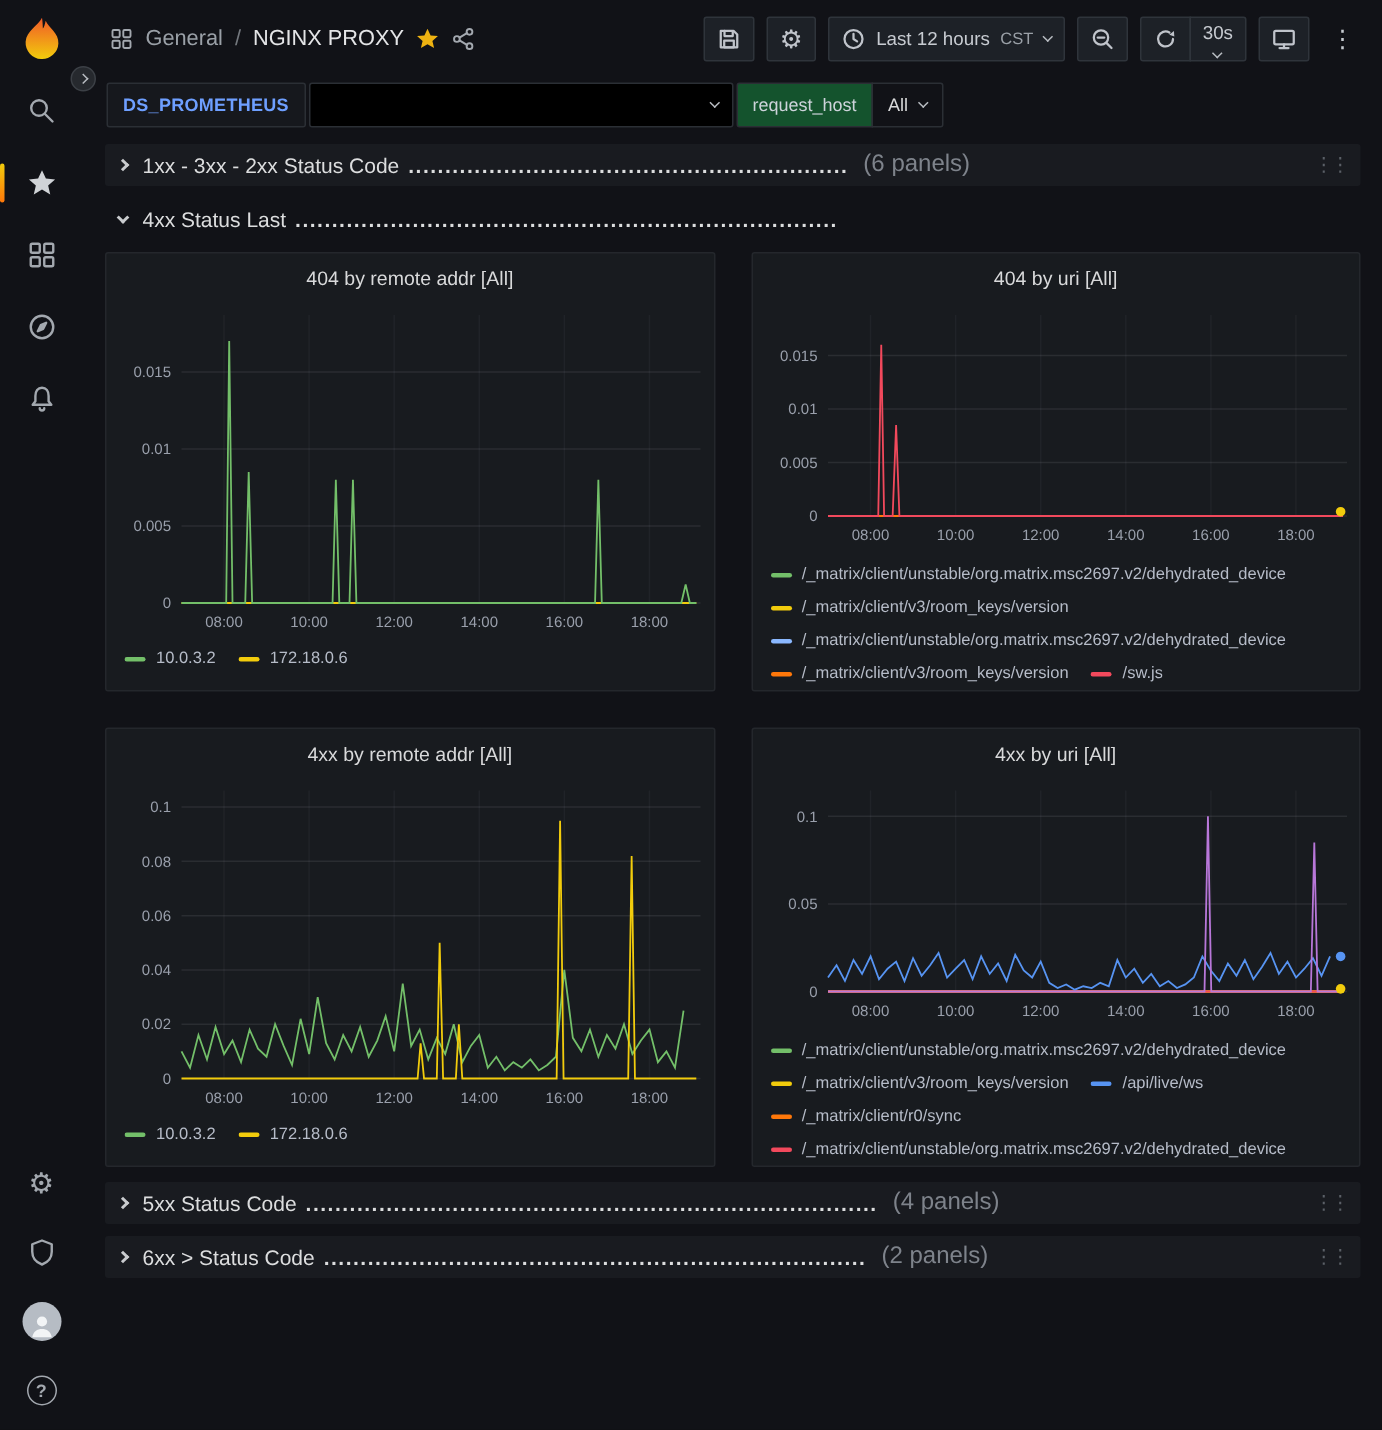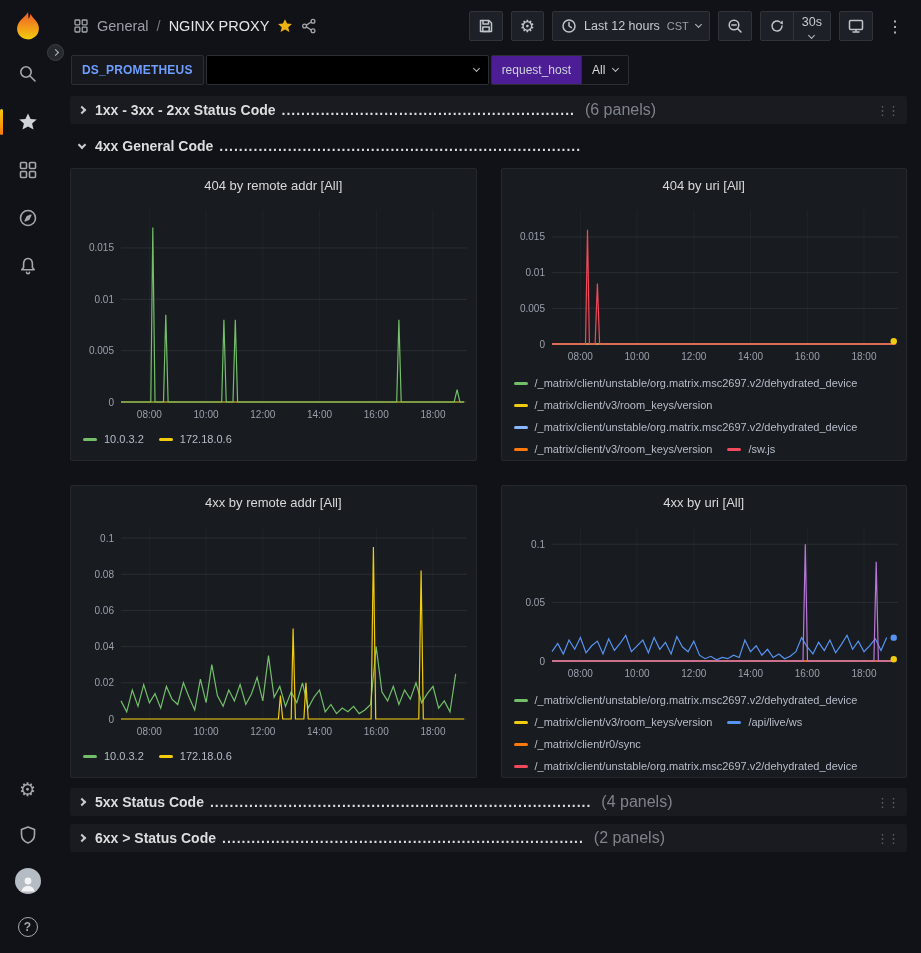--- a/index.html
+++ b/index.html
@@ -50,31 +50,31 @@
   .kebab { background:none; border:none; color:#c7cbd1; font-size:16px; cursor:pointer; padding:0 6px; }
 
   
   .varbar { height:36px; flex:none; display:flex; align-items:center; gap:2px; padding:0 16px; }
   .vchip { height:30px; display:inline-flex; align-items:center; padding:0 10px; border:1px solid #2b2f35;
            background:#16181d; border-radius:2px; font-size:12px; cursor:pointer; }
   .vchip.ds { color:#6e9fff; font-weight:600; letter-spacing:.2px; }
   .redacted { width:283px; height:30px; background:#000; border:1px solid #2b2f35; border-radius:2px;
            display:flex; align-items:center; justify-content:flex-end; padding:0 9px; cursor:pointer; }
   .pair { display:flex; }
-  .vchip.vlabel { color:#cdd3da; background:#4c1d95; border-radius:2px 0 0 2px; }
+  .vchip.vlabel { color:#cdd3da; background:#14532d; border-radius:2px 0 0 2px; }
   .vchip.vvalue { color:#d8d9da; gap:8px; border-radius:0 2px 2px 0; margin-left:-1px; background:#111217; }
 
   
   .content { flex:1; overflow:hidden; padding-top:8px; }
   .row-head { display:flex; align-items:center; height:28px; margin:0 14px 8px 15px; padding:0 9px; cursor:pointer; }
   .row-head.collapsed { background:#191b20; border-radius:2px; }
   .rchev { display:inline-block; width:6px; height:6px; border-right:2px solid #c9cbce; border-bottom:2px solid #c9cbce; margin-right:10px; }
   .rchev.r { transform:rotate(-45deg); }
   .rchev.d { transform:rotate(45deg); margin-top:-3px; }
-  .rtitle { font-size:14px; font-weight:700; color:#dcddde; white-space:nowrap; }
+  .rtitle { font-size:14px; font-weight:400; color:#dcddde; white-space:nowrap; }
   .rdots { font-size:14px; font-weight:700; color:#dcddde; margin-left:6px; letter-spacing:1px; overflow:hidden; white-space:nowrap; }
   .rcount { font-size:16px; color:#7e838b; margin-left:10px; white-space:nowrap; }
   .rhandle { margin-left:auto; color:#5b6067; font-size:13px; letter-spacing:-2px; cursor:grab; }
 
   .grid { display:grid; grid-template-columns:1fr 1fr; gap:24px; margin:0 14px 10px 15px; }
   .panel { height:293px; background:#181b1f; border:1px solid #24272c; border-radius:2px;
            padding:5px 8px 0; display:flex; flex-direction:column; overflow:hidden; }
   .panel-title { height:24px; line-height:24px; text-align:center; font-size:13px; font-weight:500; color:#d8d9da; cursor:pointer; }
   svg.chart { display:block; margin-top:6px; flex:none; }
   .axis { fill:#9aa0ac; font-size:10px; font-family:"Liberation Sans",sans-serif; }
@@ -253,21 +253,21 @@
       <div class="row-head collapsed">
         <span class="rchev r"></span>
         <span class="rtitle">1xx - 3xx - 2xx Status Code</span>
         <span class="rdots">............................................................</span>
         <span class="rcount">(6 panels)</span>
         <span class="rhandle">⋮⋮</span>
       </div>
 
       <div class="row-head">
         <span class="rchev d"></span>
-        <span class="rtitle">4xx General Code</span>
+        <span class="rtitle">4xx Status Last</span>
         <span class="rdots">..........................................................................</span>
       </div>
 
       <div class="grid" id="panel-grid">
   <section class="panel">
     <header class="panel-title">404 by remote addr [All]</header>
     <svg class="chart" viewBox="0 0 398 222" width="398" height="222">
               <line x1="70.36065573770492" x2="70.36065573770492" y1="6" y2="198" stroke="rgba(204,204,220,0.05)" stroke-width="1"></line>
               <text x="70.36065573770492" y="214" text-anchor="middle" class="axis">08:00</text>
               <line x1="127.08196721311477" x2="127.08196721311477" y1="6" y2="198" stroke="rgba(204,204,220,0.05)" stroke-width="1"></line>

